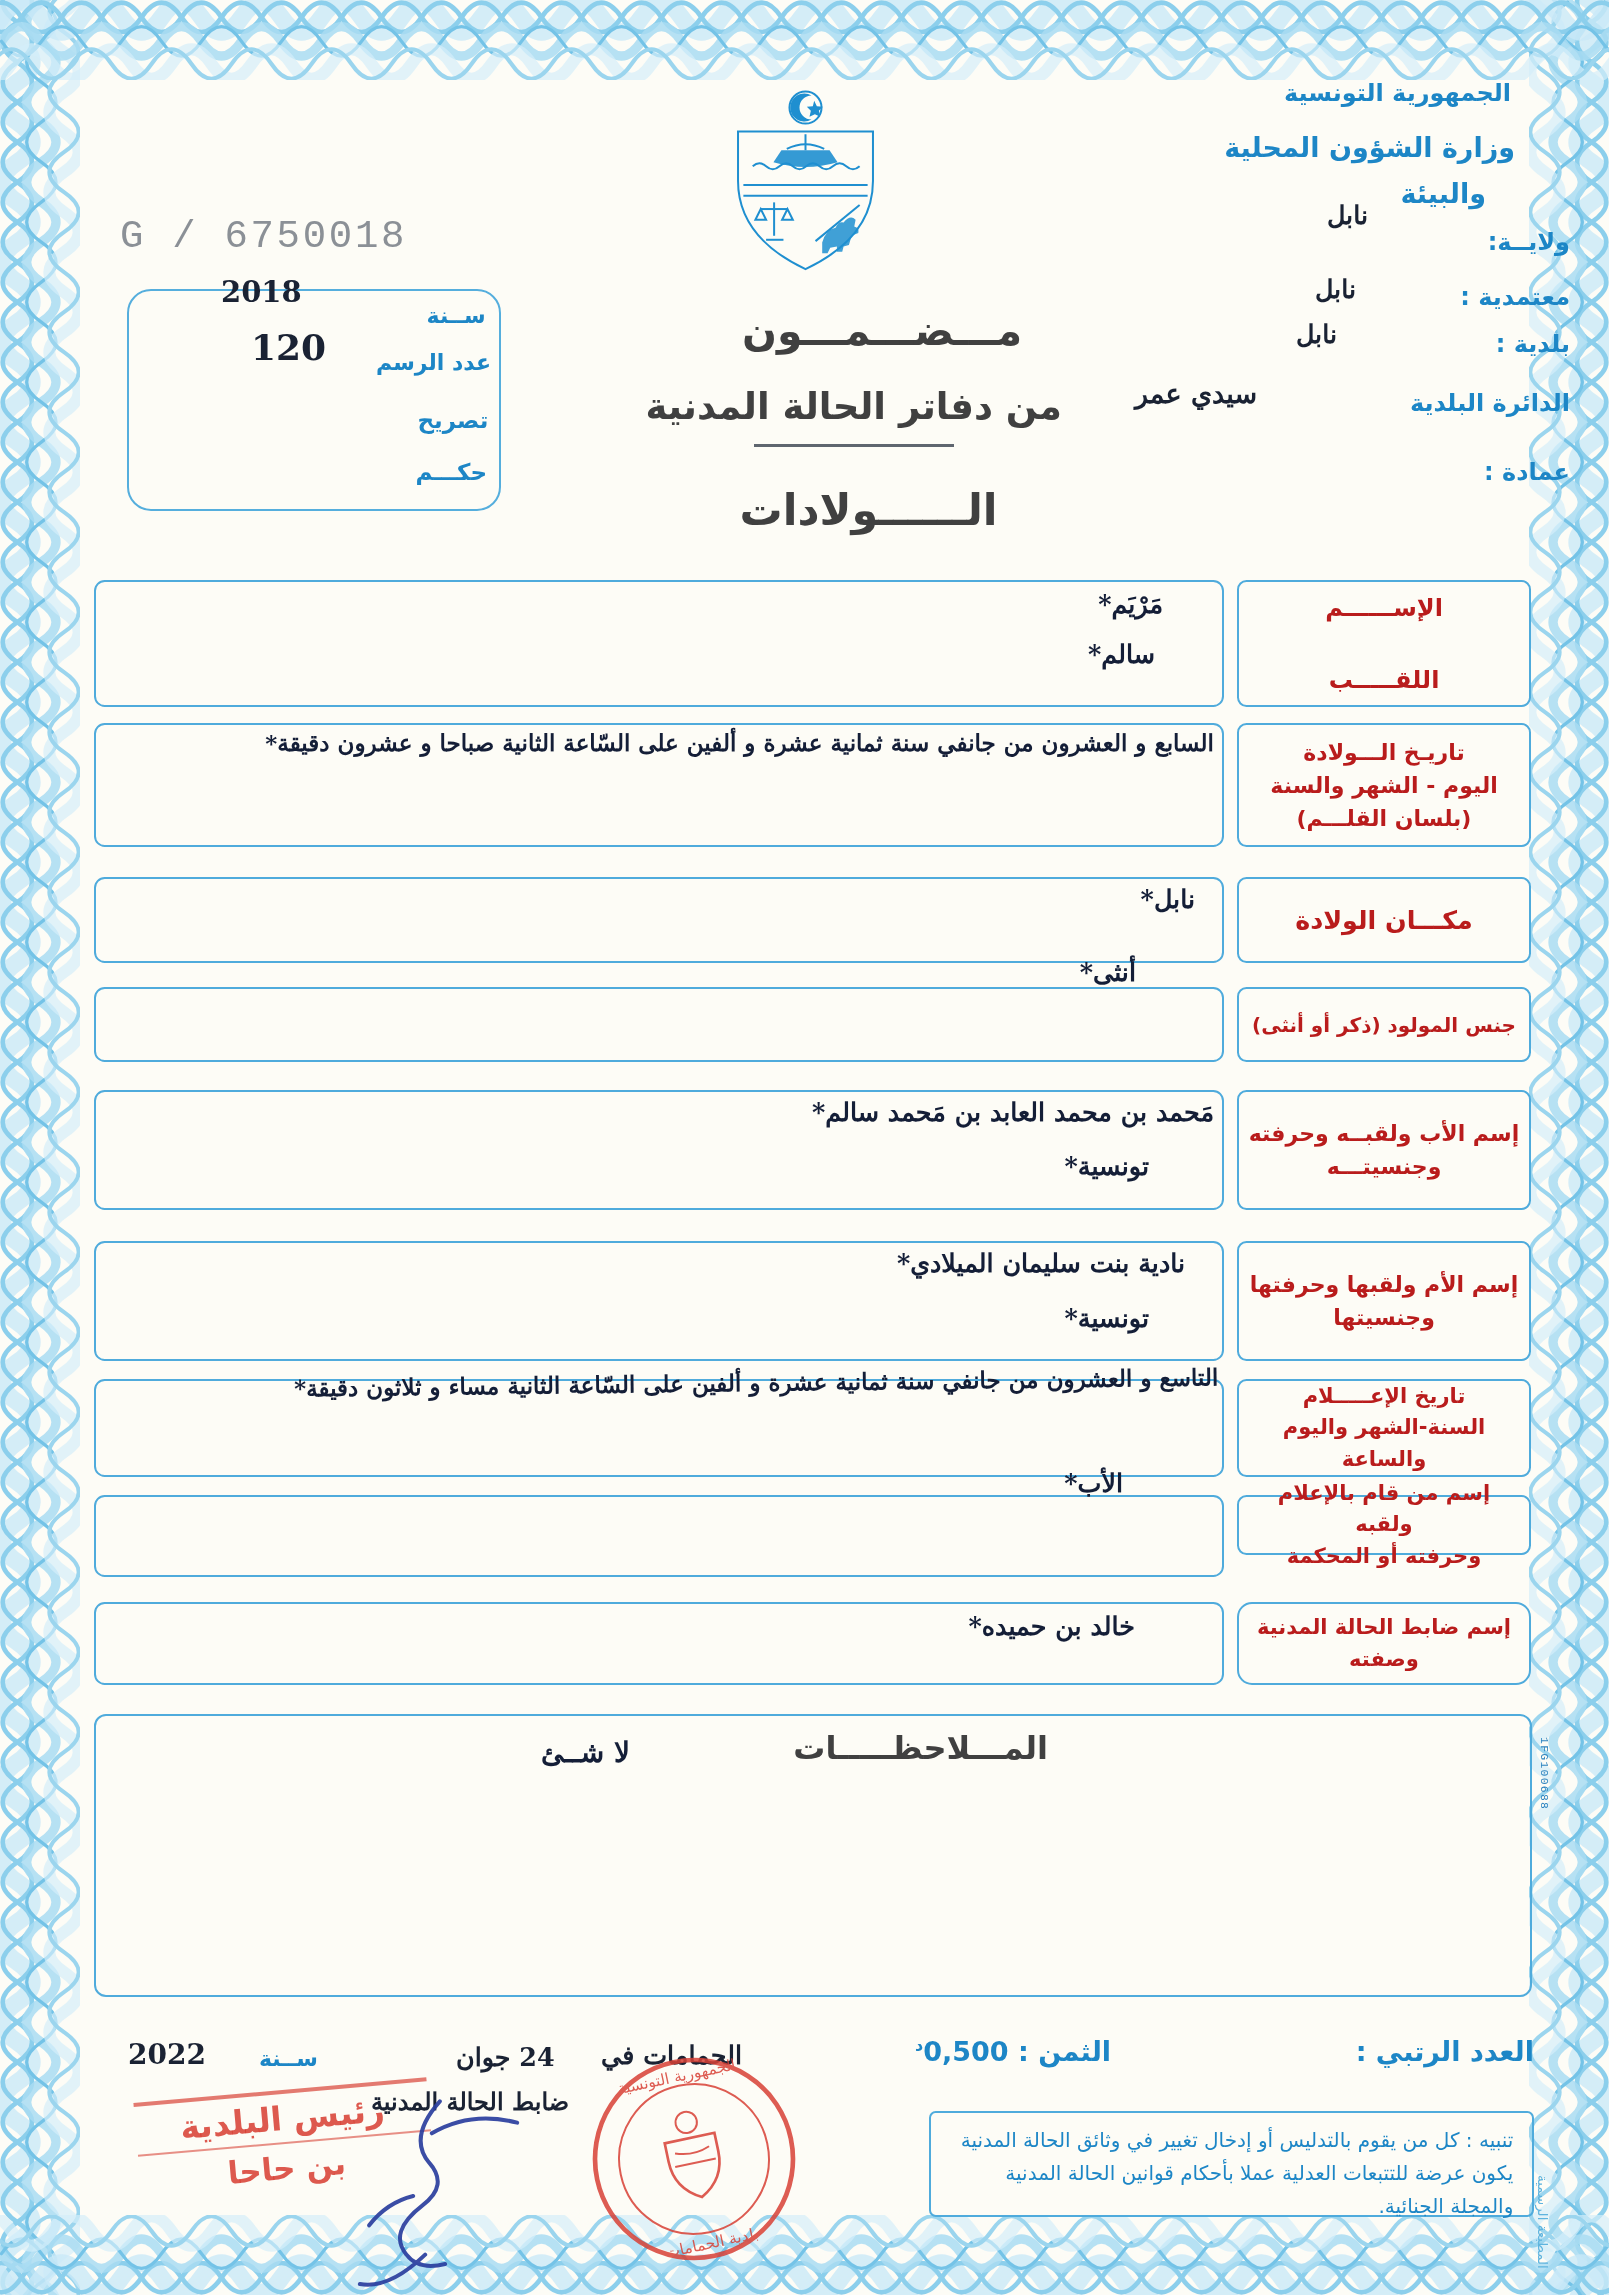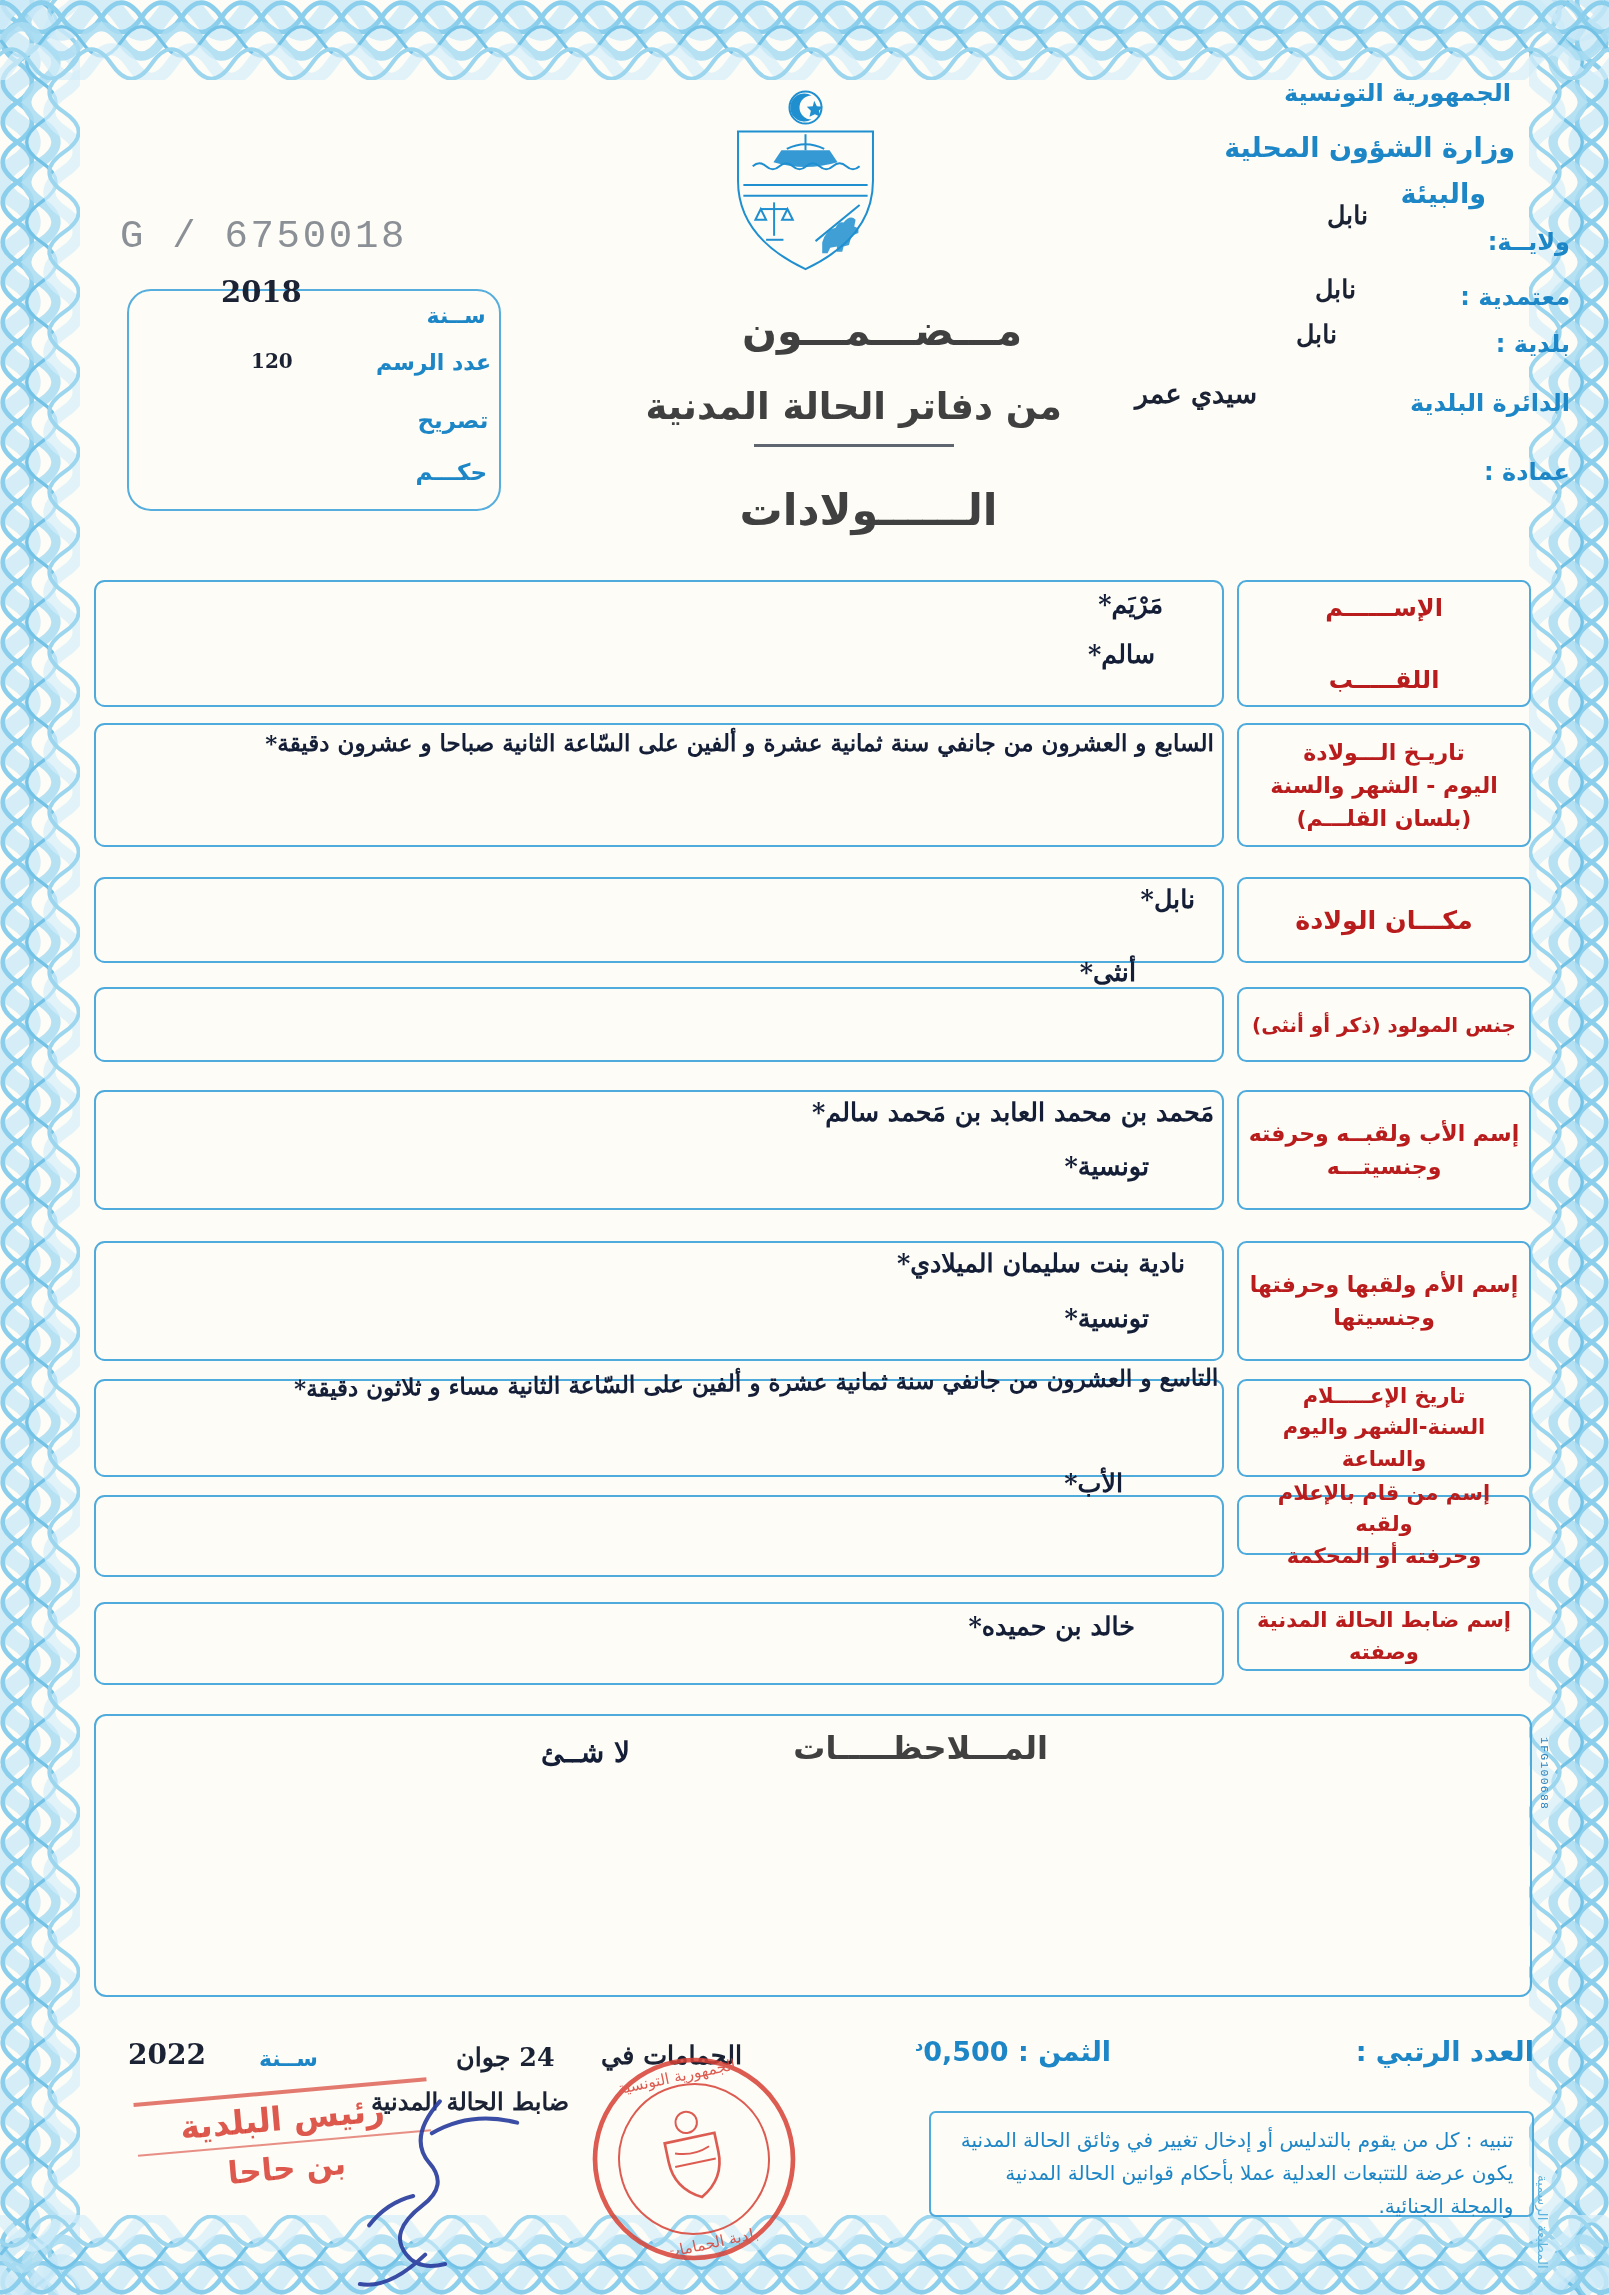--- a/index.html
+++ b/index.html
@@ -231,21 +231,21 @@
 
   <div class="hvalue" style="right:352px; top:378px; font-size:27px;">سيدي عمر</div>
   <div class="hlabel" style="right:39px; top:389px; font-size:24px;">الدائرة البلدية</div>
 
   <div class="hlabel" style="right:39px; top:458px; font-size:24px;">عمادة :</div>
 
   <div class="refbox">
     <div class="hlabel" style="right:13.4px; top:12px; font-size:22px;">ســنة</div>
     <div class="hvalue" style="left:92px; top:-16px; font-size:29px;">2018</div>
     <div class="hlabel" style="right:8px; top:59px; font-size:22px;">عدد الرسم</div>
-    <div class="hvalue" style="left:122px; top:35px; font-size:20px;margin-top:23px;">120</div>
+    <div class="hvalue" style="left:122px; top:35px; font-size:36px;">120</div>
     <div class="hlabel" style="right:10.7px; top:116px; font-size:23px;">تصريح</div>
     <div class="hlabel" style="right:12px; top:168px; font-size:23px;">حكـــم</div>
   </div>
 
   <div class="title" style="left:695px; top:307px; width:374px; font-size:41px; letter-spacing:2.7px;">مـــضـــمـــون</div>
   <div class="title" style="left:661px; top:385px; width:401px; font-size:37px;">من دفاتر الحالة المدنية</div>
   <div class="t-underline"></div>
   <div class="title" style="left:695px; top:485px; width:347px; font-size:43px; letter-spacing:2px;">الــــــولادات</div>
 
   <div>
@@ -312,21 +312,21 @@
       <div class="val" style="top:-29px; right:99px;">الأب*</div>
     </div>
     <div class="lbox" style="top:1495px; height:60px; font-size:21px;">إسم من قام بالإعلام ولقبه
 وحرفته أو المحكمة</div>
   </div>
 
   <div>
     <div class="vbox" style="top:1602px; height:83px;">
       <div class="val" style="top:6.7px; right:87px;">خالد بن حميده*</div>
     </div>
-    <div class="lbox" style="top:1602px; height:69px; font-size:21px;">إسم ضابط الحالة المدنية
+    <div class="lbox" style="top:1602px; height:83px; font-size:21px;border-radius:15px;">إسم ضابط الحالة المدنية
 وصفته</div>
   </div>
 
   <div class="remarks">
     <div class="title" style="left:738px; top:13.4px; width:214px; font-size:32px;">المـــلاحظـــــات</div>
     <div class="val" style="left:445px; top:20px; font-size:28px;">لا شــئ</div>
   </div>
 
   <div class="hlabel" style="right:75px; top:2036px; font-size:27px; font-weight:bold;">العدد الرتبي :</div>
   <div class="hlabel rtl" style="left:915px; top:2036px; font-size:27px; font-weight:bold;">

